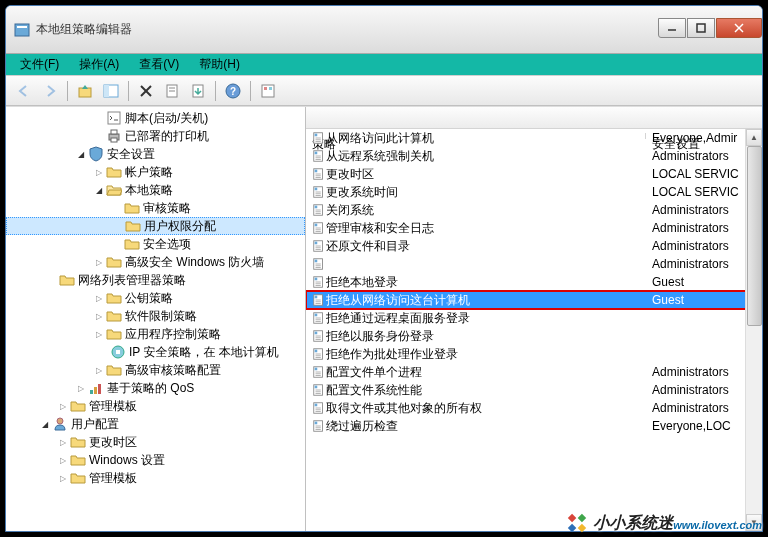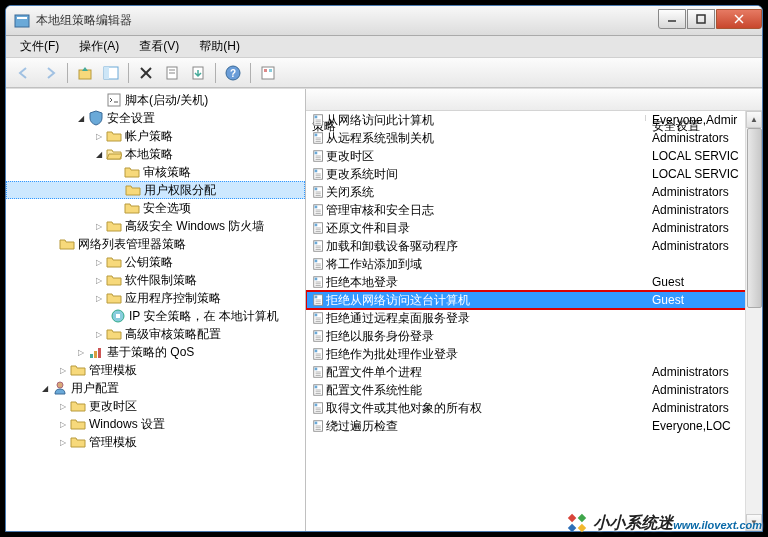--- a/index.html
+++ b/index.html
@@ -1,31 +1,31 @@
 <!DOCTYPE html>
 <html><head>
 <meta charset="utf-8">
 <style>
 * { margin: 0; padding: 0; box-sizing: border-box; font-family: "Microsoft YaHei", "SimSun", sans-serif; }
 body { background: #000; width: 768px; height: 537px; position: relative; overflow: hidden; }
 .window { position: absolute; top: 5px; left: 5px; width: 758px; height: 527px; background: #fff; border: 1px solid #4a7ab0; border-radius: 6px 6px 0 0; box-shadow: 0 0 8px rgba(0,0,0,0.3); display: flex; flex-direction: column; }
 
 
-.titlebar { height: 30px; background: linear-gradient(to bottom, #f8f8f8, #dcdcdc); border-bottom: 1px solid #aaa; border-radius: 5px 5px 0 0; display: flex; align-items: center; padding: 0 0 0 8px; }
+.titlebar { height: 48px; background: linear-gradient(to bottom, #f8f8f8, #dcdcdc); border-bottom: 1px solid #aaa; border-radius: 5px 5px 0 0; display: flex; align-items: center; padding: 0 0 0 8px; }
 .titlebar-icon { width: 16px; height: 16px; margin-right: 6px; }
 .titlebar-title { flex: 1; font-size: 12px; color: #333; }
 .win-btns { display: flex; height: 20px; margin-top: -4px; }
 .win-btn { width: 28px; height: 20px; margin-left: 1px; border: 1px solid #888; background: linear-gradient(to bottom, #fdfdfd, #d8d8d8); display: flex; align-items: center; justify-content: center; cursor: pointer; font-size: 11px; }
 .win-btn.min { border-radius: 0 0 0 3px; }
 .win-btn.max { }
 .win-btn.close { width: 46px; background: linear-gradient(to bottom, #e67a63, #c8472d); border-color: #a53; border-radius: 0 0 3px 0; color: #fff; }
 .win-btn svg { width: 10px; height: 10px; }
 
 
-.menubar { height: 22px; background: #e5e5e5; border-bottom: 1px solid #d0d0d0; display: flex; align-items: center; padding: 0 4px; }
+.menubar { height: 22px; background: #14b8a6; border-bottom: 1px solid #d0d0d0; display: flex; align-items: center; padding: 0 4px; }
 .menu-item { font-size: 12px; padding: 2px 10px; cursor: pointer; }
 
 
 .toolbar { height: 30px; background: linear-gradient(to bottom, #fcfcfc, #e8e8e8); border-bottom: 1px solid #c0c0c0; display: flex; align-items: center; padding: 0 6px; gap: 2px; }
 .tool-btn { width: 24px; height: 24px; display: flex; align-items: center; justify-content: center; cursor: pointer; border: 1px solid transparent; }
 .tool-btn.disabled { opacity: 0.4; cursor: default; }
 .tool-sep { width: 1px; height: 20px; background: #b0b0b0; margin: 0 3px; }
 
 
 .content { flex: 1; display: flex; border-top: 1px solid #ddd; overflow: hidden; }
@@ -175,20 +175,31 @@
           <div class="tree-node" style="padding-left: 86px;">
             <span class="expander blank" style="color: rgb(136, 136, 136); font-size: 8px;"></span>
             <span class="node-icon">
               <svg width="16" height="16" viewBox="0 0 16 16">
                 <rect x="2" y="2" width="12" height="12" fill="#fff" stroke="#888"></rect>
                 <path d="M4 6 L6 8 L4 10 M8 10 L12 10" stroke="#555" fill="none"></path>
               </svg>
             </span>
             <span class="node-label">脚本(启动/关机)</span>
           </div>
+          <div class="tree-node" style="padding-left: 86px;">
+            <span class="expander blank" style="color: rgb(136, 136, 136); font-size: 8px;"></span>
+            <span class="node-icon">
+              <svg width="16" height="16" viewBox="0 0 16 16">
+                <rect x="3" y="6" width="10" height="6" fill="#bbb" stroke="#666"></rect>
+                <rect x="5" y="2" width="6" height="4" fill="#fff" stroke="#666"></rect>
+                <rect x="5" y="10" width="6" height="4" fill="#fff" stroke="#666"></rect>
+              </svg>
+            </span>
+            <span class="node-label">已部署的打印机</span>
+          </div>
           <div class="tree-node" style="padding-left: 68px;">
             <span class="expander" style="color: rgb(51, 51, 51); font-size: 8px;">◢</span>
             <span class="node-icon">
               <svg width="16" height="16" viewBox="0 0 16 16">
                 <path d="M8 1 L14 3 L14 8 Q14 13 8 15 Q2 13 2 8 L2 3 Z" fill="#6aa9d8" stroke="#3a6a98"></path>
               </svg>
             </span>
             <span class="node-label">安全设置</span>
           </div>
           <div class="tree-node" style="padding-left: 86px;">
@@ -460,36 +471,22 @@
           </div>
           <div class="list-row">
             <div class="list-cell c1">
               <span class="policy-icon"><svg width="14" height="14" viewBox="0 0 16 16">
                   <rect x="2" y="2" width="10" height="12" fill="#fff" stroke="#888"></rect>
                   <rect x="3" y="3" width="3" height="3" fill="#6aa9d8"></rect>
                   <line x1="4" y1="8" x2="10" y2="8" stroke="#aaa"></line>
                   <line x1="4" y1="10" x2="10" y2="10" stroke="#aaa"></line>
                   <line x1="4" y1="12" x2="10" y2="12" stroke="#aaa"></line>
                 </svg></span>
-              <span>加载和卸载设备驱动程序</span>
-            </div>
-            <div class="list-cell c2">Administrators</div>
-          </div>
-          <div class="list-row">
-            <div class="list-cell c1">
-              <span class="policy-icon"><svg width="14" height="14" viewBox="0 0 16 16">
-                  <rect x="2" y="2" width="10" height="12" fill="#fff" stroke="#888"></rect>
-                  <rect x="3" y="3" width="3" height="3" fill="#6aa9d8"></rect>
-                  <line x1="4" y1="8" x2="10" y2="8" stroke="#aaa"></line>
-                  <line x1="4" y1="10" x2="10" y2="10" stroke="#aaa"></line>
-                  <line x1="4" y1="12" x2="10" y2="12" stroke="#aaa"></line>
-                </svg></span>
-              <span>将工作站添加到域</span>
-            </div>
-            <div class="list-cell c2"></div>
+            </div>
+            <div class="list-cell c2">Administrators</div>
           </div>
           <div class="list-row">
             <div class="list-cell c1">
               <span class="policy-icon"><svg width="14" height="14" viewBox="0 0 16 16">
                   <rect x="2" y="2" width="10" height="12" fill="#fff" stroke="#888"></rect>
                   <rect x="3" y="3" width="3" height="3" fill="#6aa9d8"></rect>
                   <line x1="4" y1="8" x2="10" y2="8" stroke="#aaa"></line>
                   <line x1="4" y1="10" x2="10" y2="10" stroke="#aaa"></line>
                   <line x1="4" y1="12" x2="10" y2="12" stroke="#aaa"></line>
                 </svg></span>

